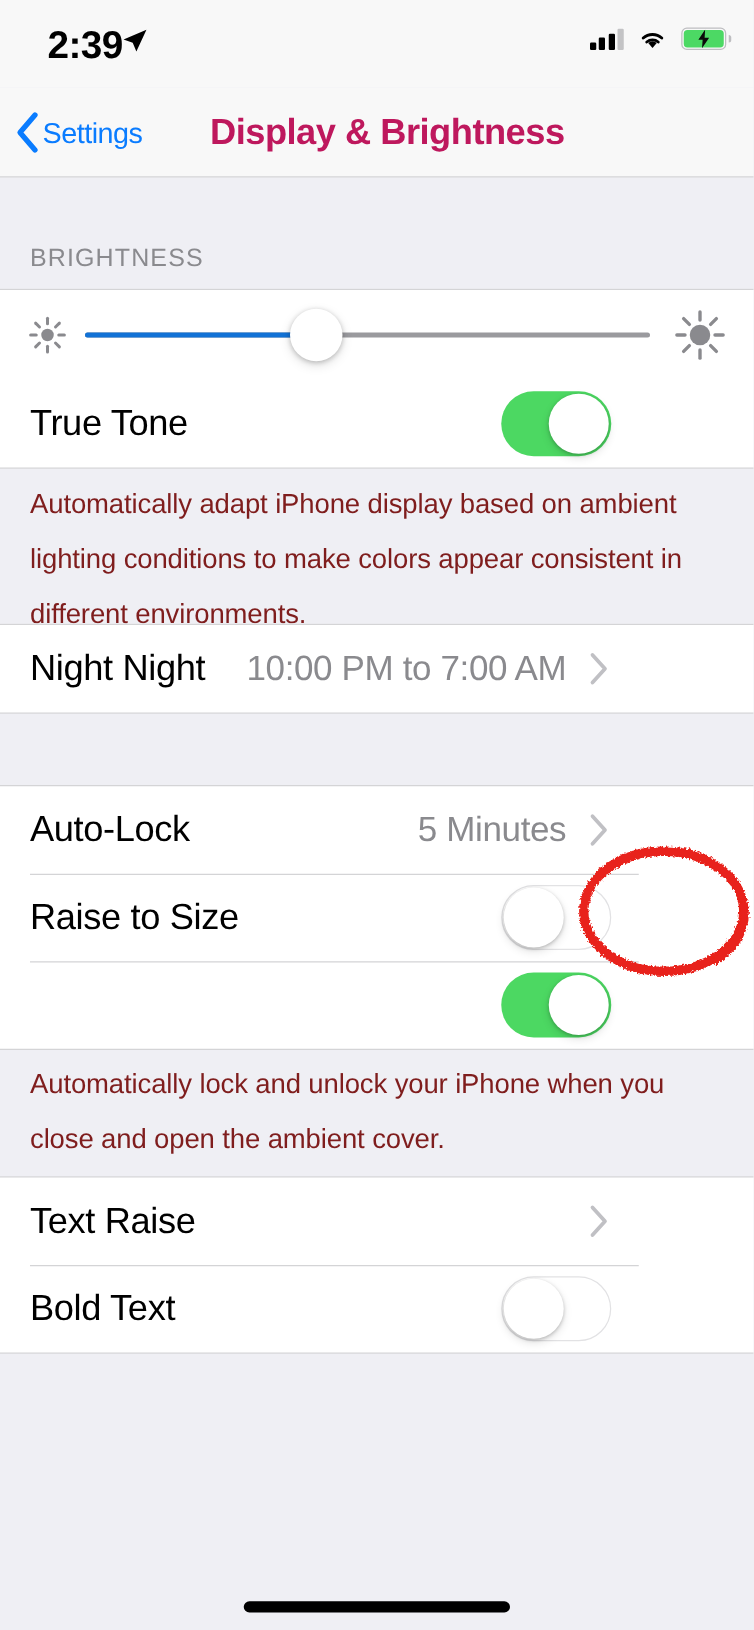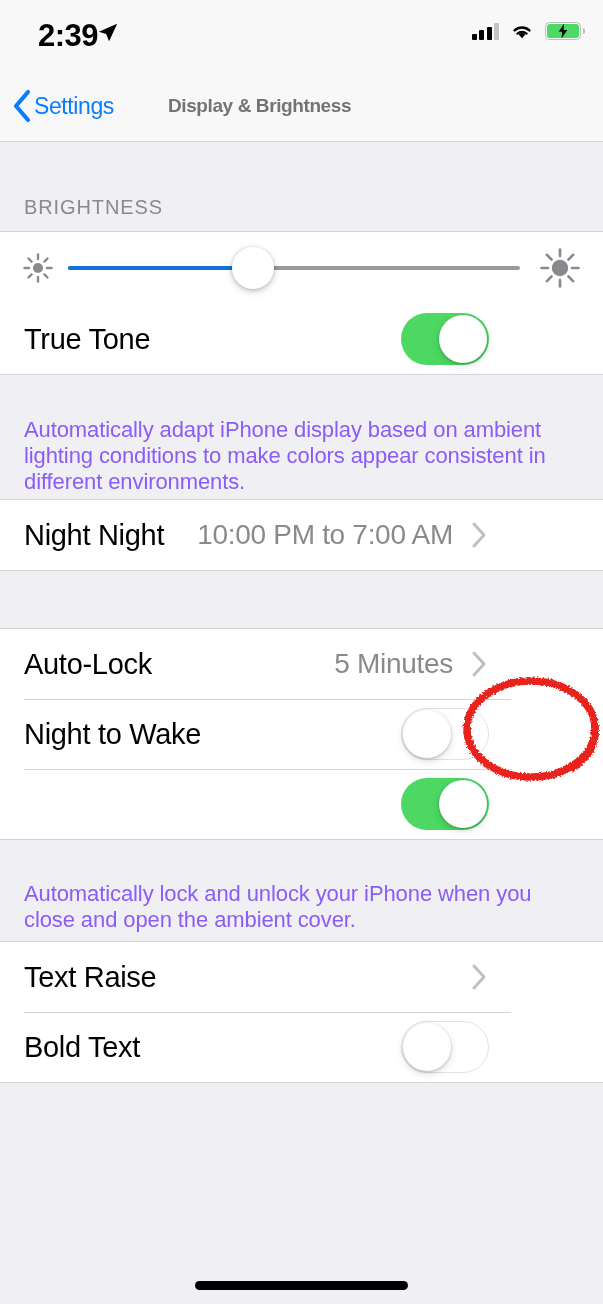--- a/index.html
+++ b/index.html
@@ -62,21 +62,21 @@
   .nav-back {
     position:absolute; left:12px; top:0; height:72px;
     display:flex; align-items:center; gap:2px;
     color:#0A7CFF; cursor:pointer;
   }
   .nav-chev { width:20px; height:34px; flex:none; }
   .nav-back-label { font-size:23px; letter-spacing:-0.4px; }
   .nav-title {
     position:absolute; left:168px; top:0; height:72px;
     display:flex; align-items:center;
-    font-size:19px; font-weight:700; color:#737373; letter-spacing:-0.4px;
+    font-size:29px; font-weight:700; color:#be185d; letter-spacing:-0.4px;
   }
 
   
   .group-header {
     position:absolute; left:0; width:603px;
     color:#8A8A8E; font-size:20px; letter-spacing:0.9px;
   }
   .group-header span { position:absolute; left:24px; top:0; }
 
   .card {
@@ -99,21 +99,21 @@
   }
   .row-value {
     position:absolute; right:58px;
     font-size:28px; color:#8A8A8E; letter-spacing:-0.3px;text-align:center;
   }
   .row-chevron {
     position:absolute; right:24px; width:16px; height:28px;
   }
   .footnote {
     position:absolute; left:24px; width:556px;
-    font-size:22px; line-height:26px; color:#8b5cf6; letter-spacing:-0.1px;margin-top:36px;
+    font-size:22px; line-height:44px; color:#7f1d1d; letter-spacing:-0.1px;
   }
 
   
   .slider-row {
     position:relative; width:603px; height:72px;
   }
   .sun-dim  { position:absolute; left:22px;  top:50%; transform:translateY(-50%); width:32px; height:32px; }
   .sun-bright { position:absolute; right:22px; top:50%; transform:translateY(-50%); width:42px; height:42px; }
   .track-off {
     position:absolute; left:68px; right:83px; top:50%;
@@ -281,21 +281,21 @@
     <div class="row-label">Auto-Lock</div>
     <div class="row-value">5 Minutes</div>
     <span class="row-chevron">
       <svg viewBox="0 0 16 28" width="16" height="28">
         <path d="M3 3 L13 14 L3 25" stroke="#C0C0C4" stroke-width="3" fill="none" stroke-linecap="round" stroke-linejoin="round"></path>
       </svg>
     </span>
   </div>
 
   <div class="row">
-    <div class="row-label">Night to Wake</div>
+    <div class="row-label">Raise to Size</div>
     <div class="toggle off">
       <div class="knob"></div>
     </div>
   </div>
 
   <div class="row">
     <div class="toggle on">
       <div class="knob"></div>
     </div>
   </div>

